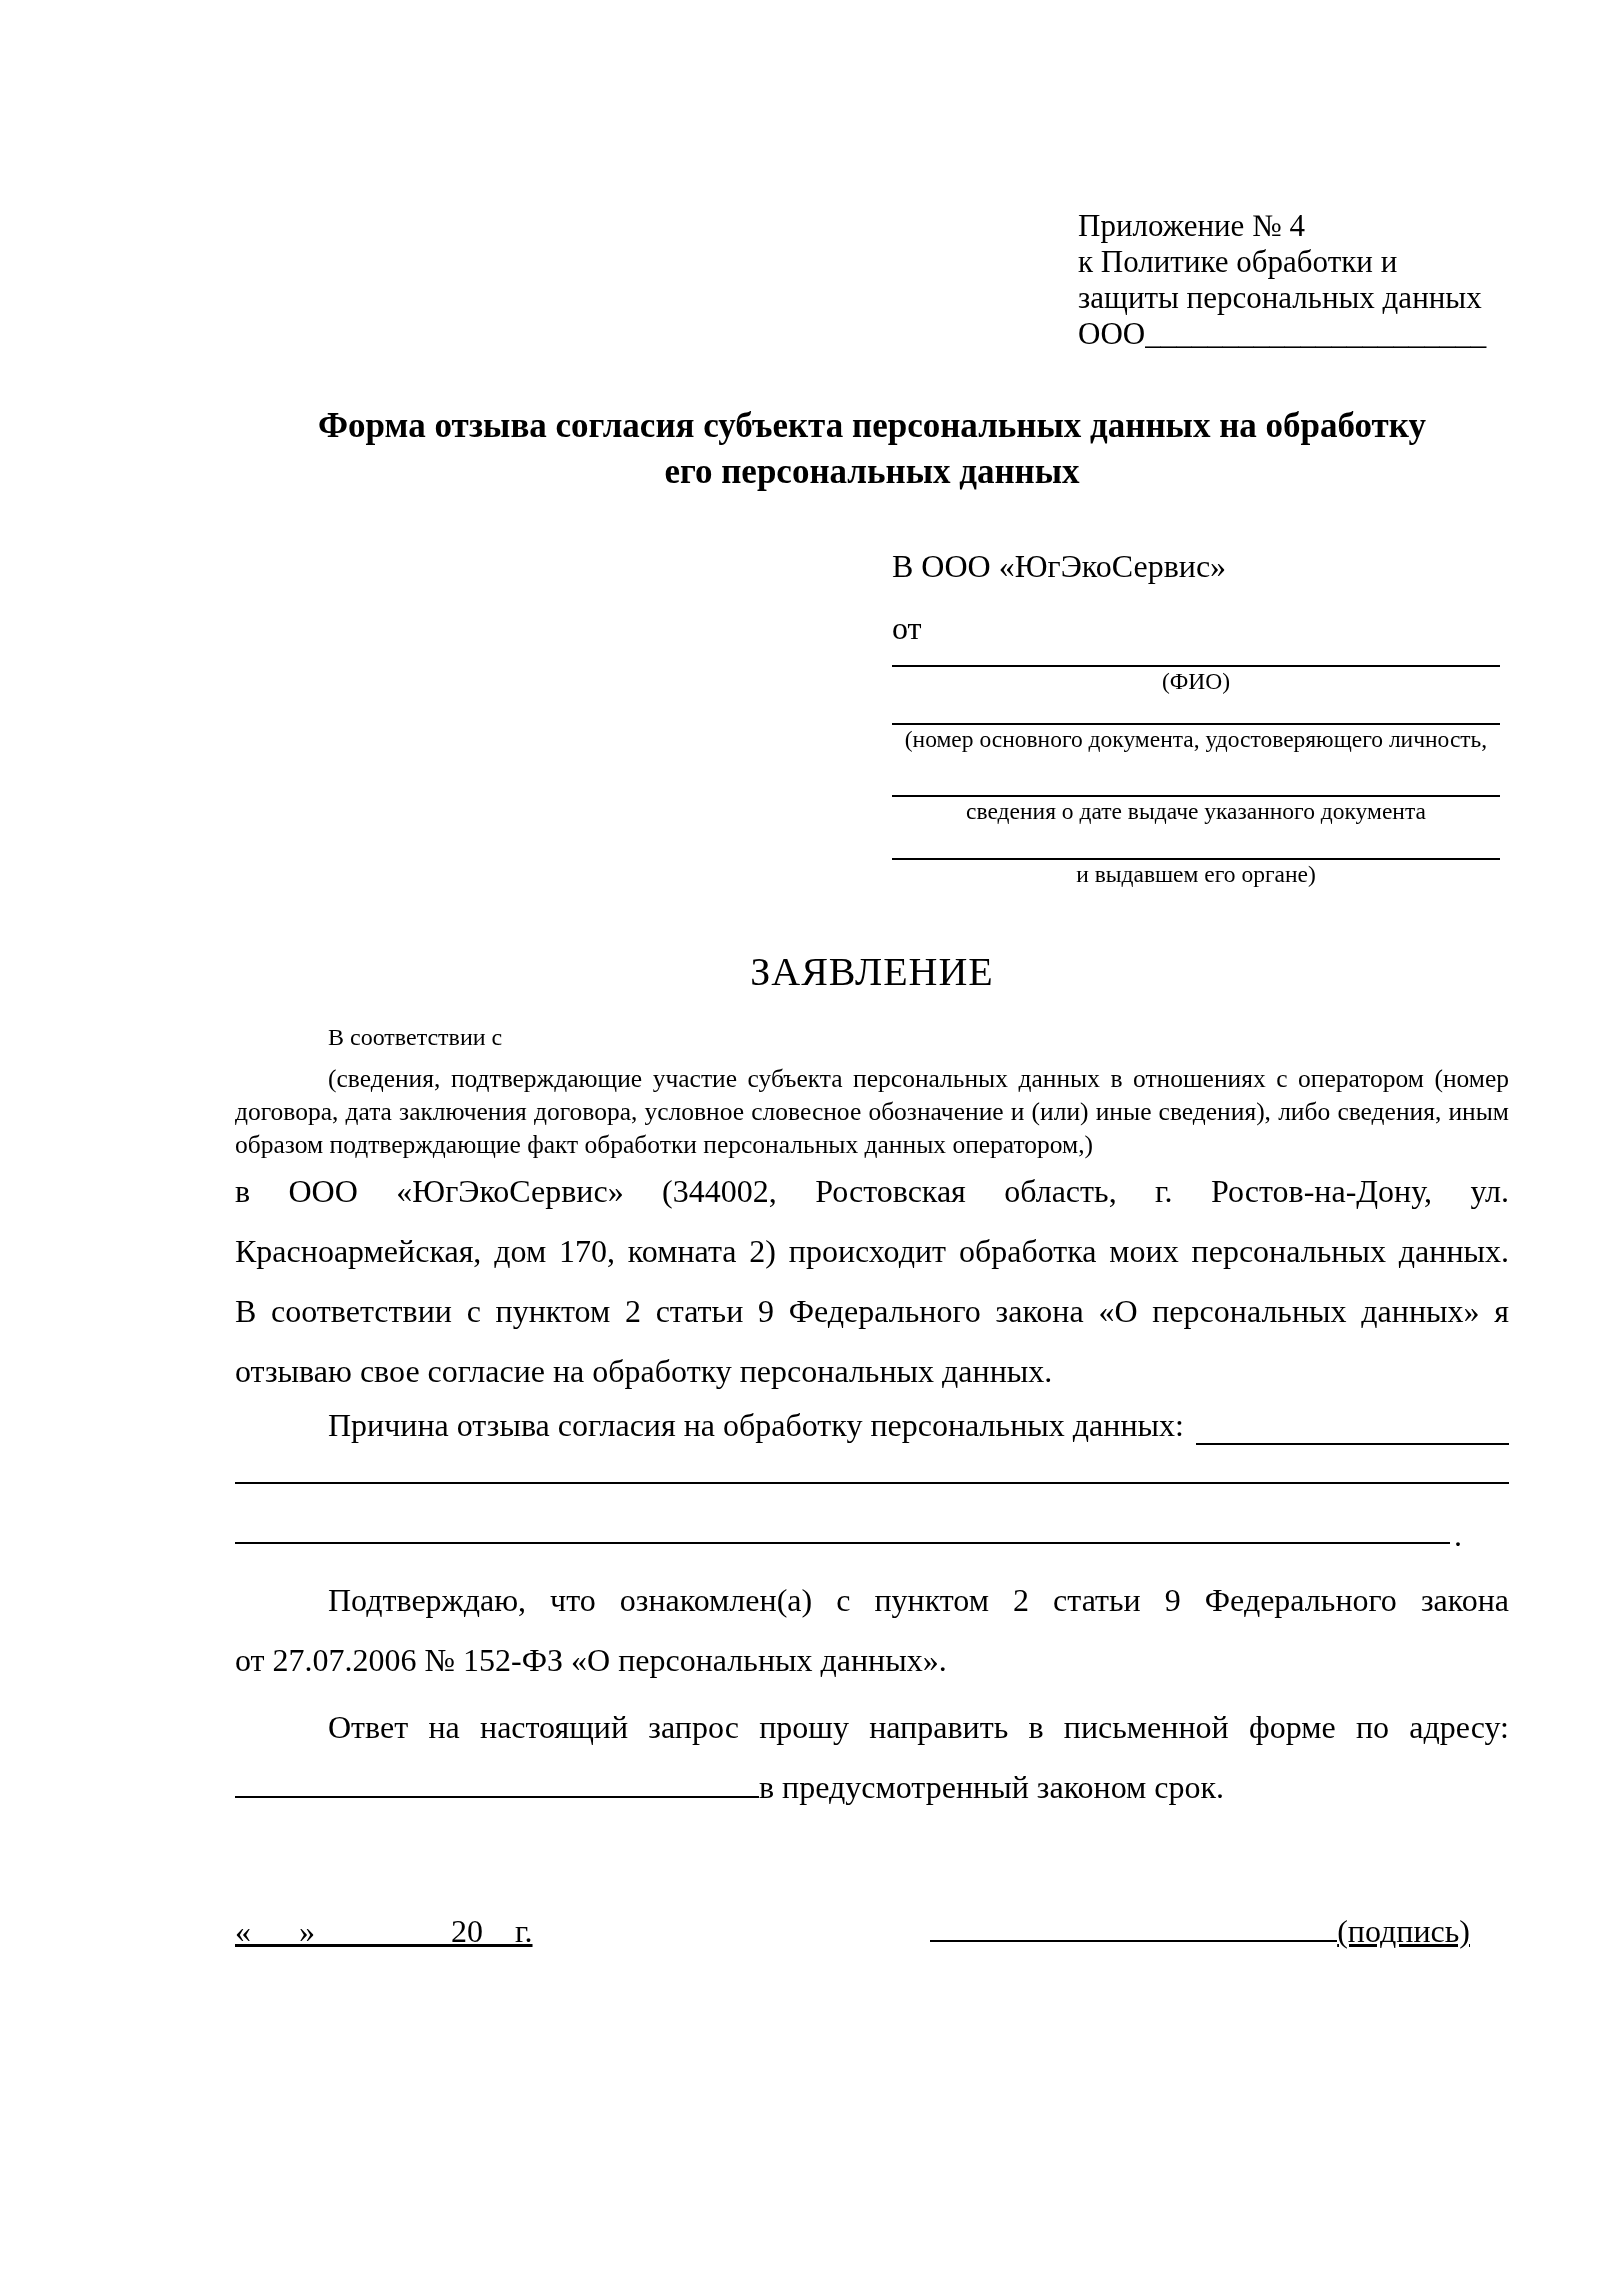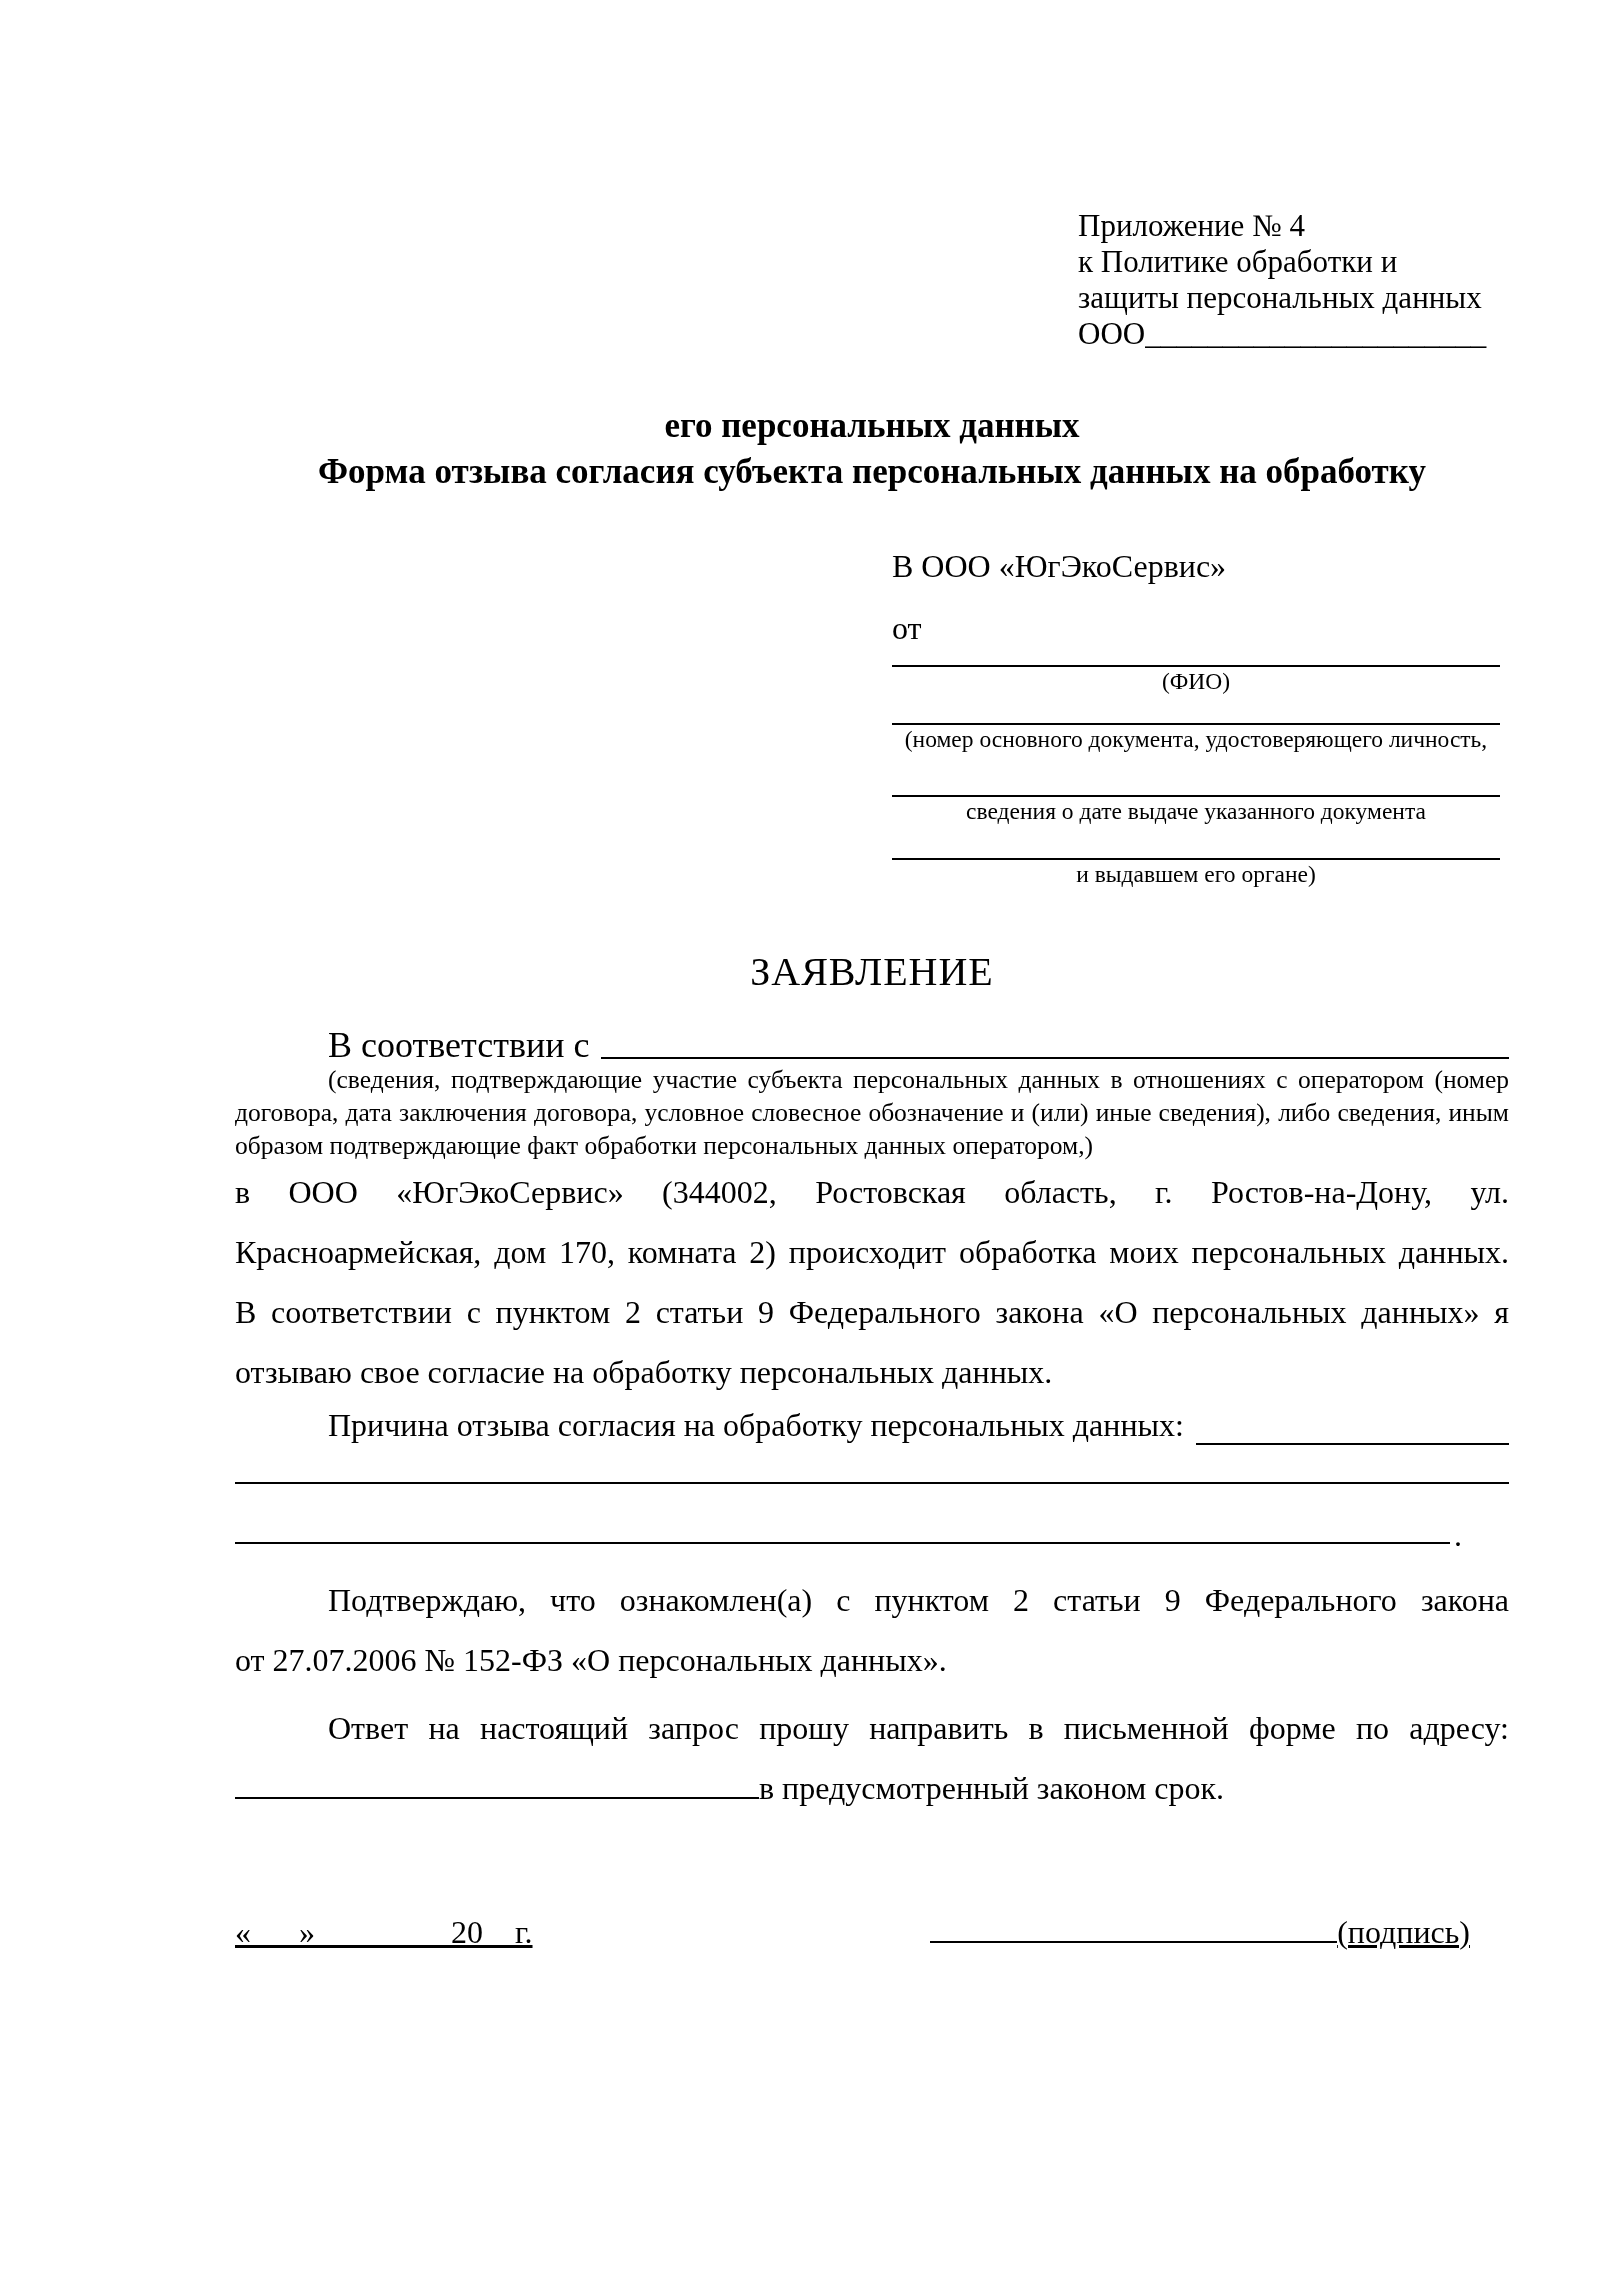--- a/index.html
+++ b/index.html
@@ -60,24 +60,25 @@
   }
   .row { display: flex; }
   .row .txt { white-space: nowrap; }
   .fill {
     flex: 1 1 auto;
     border-bottom: 2.9px solid #000;
     align-self: flex-end;
     margin: 0 0 5.9px 11.8px;
   }
   .intro-row {
-    margin-top: 36px;
-    font-size: 36px;
+    margin-top: 28px;
+    font-size: 24px;
     line-height: 39px;
     padding-left: 93px;
+    flex-direction: column;
   }
   .note {
     margin-top: -2px;
     font-size: 25.5px;
     line-height: 33px;
     text-align: justify;
     text-indent: 93px;
   }
   .body-par { font-size: 32px; line-height: 60px; }
   .jline { text-align: justify; text-align-last: justify; }
@@ -128,22 +129,22 @@
 <div class="page">
 
   <div class="annex">
     <div>Приложение № 4</div>
     <div>к Политике обработки и</div>
     <div>защиты персональных данных</div>
     <div>ООО______________________</div>
   </div>
 
   <div class="doc-title">
+    <div>Форма отзыва согласия субъекта персональных данных на обработку</div>
     <div>его персональных данных</div>
-    <div>Форма отзыва согласия субъекта персональных данных на обработку</div>
   </div>
 
   <div class="addressee">
     <div class="to">В ООО «ЮгЭкоСервис»</div>
     <div class="from">от</div>
 
     <div class="blank b1"></div>
     <div class="cap">(ФИО)</div>
 
     <div class="blank b2"></div>

